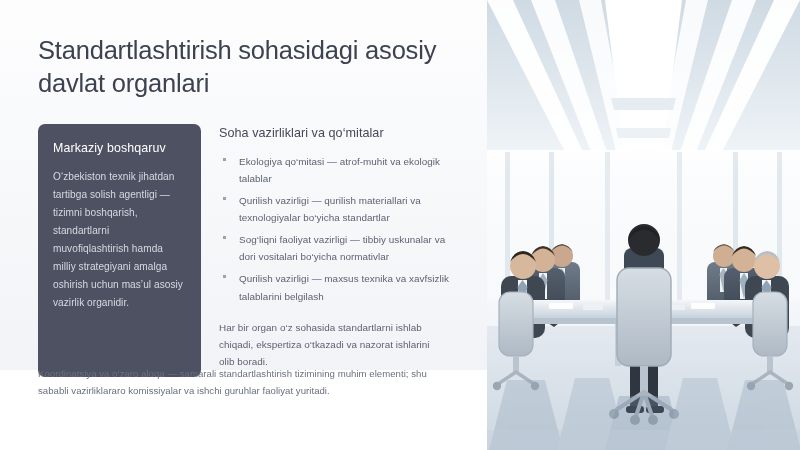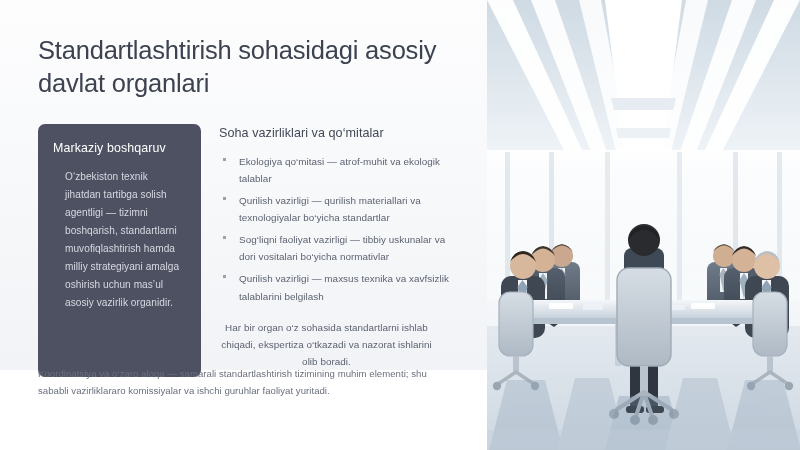--- a/index.html
+++ b/index.html
@@ -36,21 +36,20 @@
     padding:17px 16px 16px 15px;
     flex:0 0 163px;
   }
   #card-title{
     font-size:12.4px; font-weight:500; color:#ffffff;
     letter-spacing:0.1px; margin-bottom:13px;
   }
   #card-body{
     font-size:10.1px; line-height:1.78; color:#d7d9e2;
     letter-spacing:0.05px;
-    margin-left:12px;
   }
 
   
   #col2{ flex:1; padding-top:2px; }
   #sub-heading{
     font-size:12.6px; font-weight:400; color:#434958;
     letter-spacing:0.05px; margin-bottom:13px;
   }
   ul#bullets{ list-style:none; }
   ul#bullets li{
@@ -59,21 +58,21 @@
     font-size:9.9px; line-height:1.72; color:#5c6272;
     margin-bottom:5px; letter-spacing:0.04px;
   }
   ul#bullets li .bullet-dot{
     position:absolute; left:4px; top:5px;
     width:2.6px; height:2.6px; background:#9ba1ae;
   }
   #closing{
     margin-top:14px;
     font-size:9.9px; line-height:1.72; color:#5c6272;
-    letter-spacing:0.04px; max-width:215px;text-align:center;
+    letter-spacing:0.04px; max-width:215px;
   }
   #footer{
     position:absolute; left:38px; bottom:50px;
     width:420px;
     font-size:9.6px; line-height:1.75; color:#6a707f;
     letter-spacing:0.03px;
   }
 
   
   #photo{

